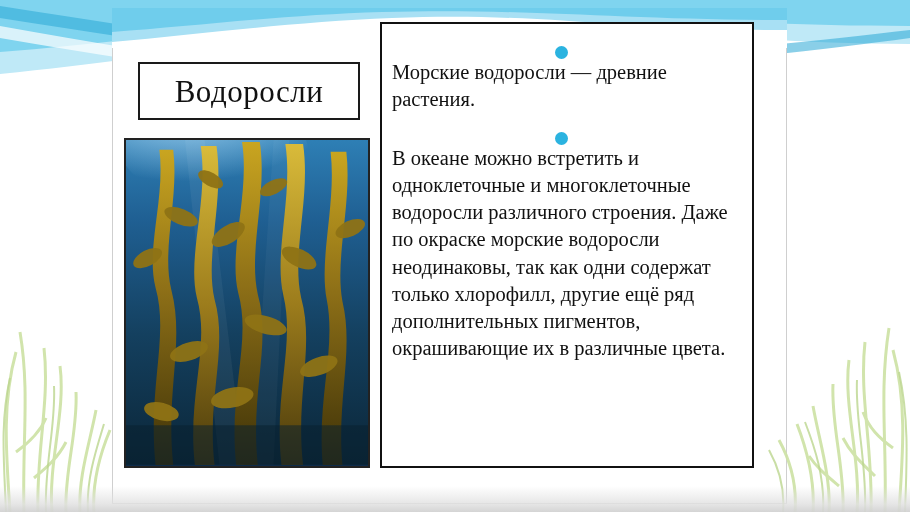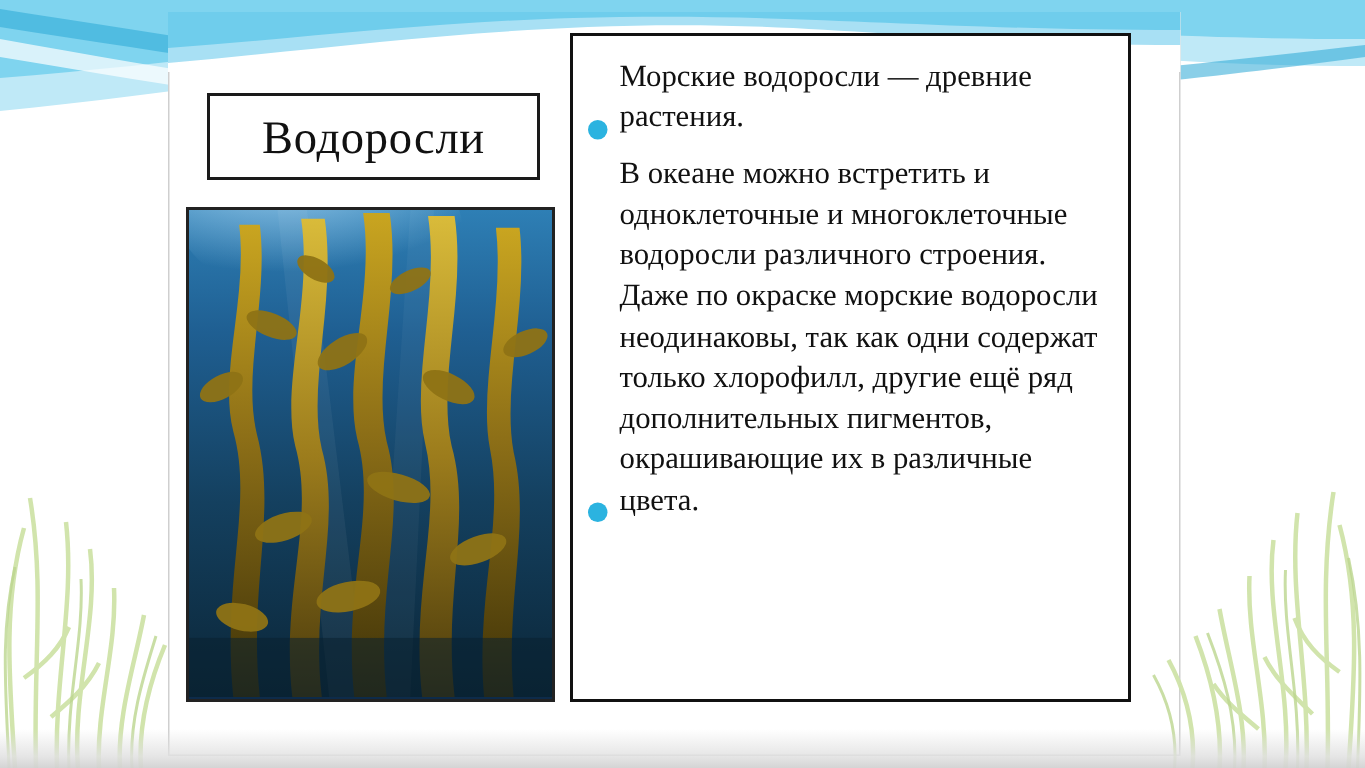--- a/index.html
+++ b/index.html
@@ -99,22 +99,23 @@
     width: 374px;
     height: 446px;
     border: 2px solid #111111;
     background: #ffffff;
     box-sizing: border-box;
     padding: 14px 14px 10px 10px;
   }
 
   .bullet-row {
     display: flex;
-    align-items: flex-end;
+    align-items: center;
     margin-bottom: 10px;
+    flex-direction: column;
   }
   .bullet-dot {
     flex: 0 0 auto;
     width: 13px;
     height: 13px;
     border-radius: 50%;
     background: #2bb3e0;
     margin-top: 8px;
     margin-right: 8px;
   }

